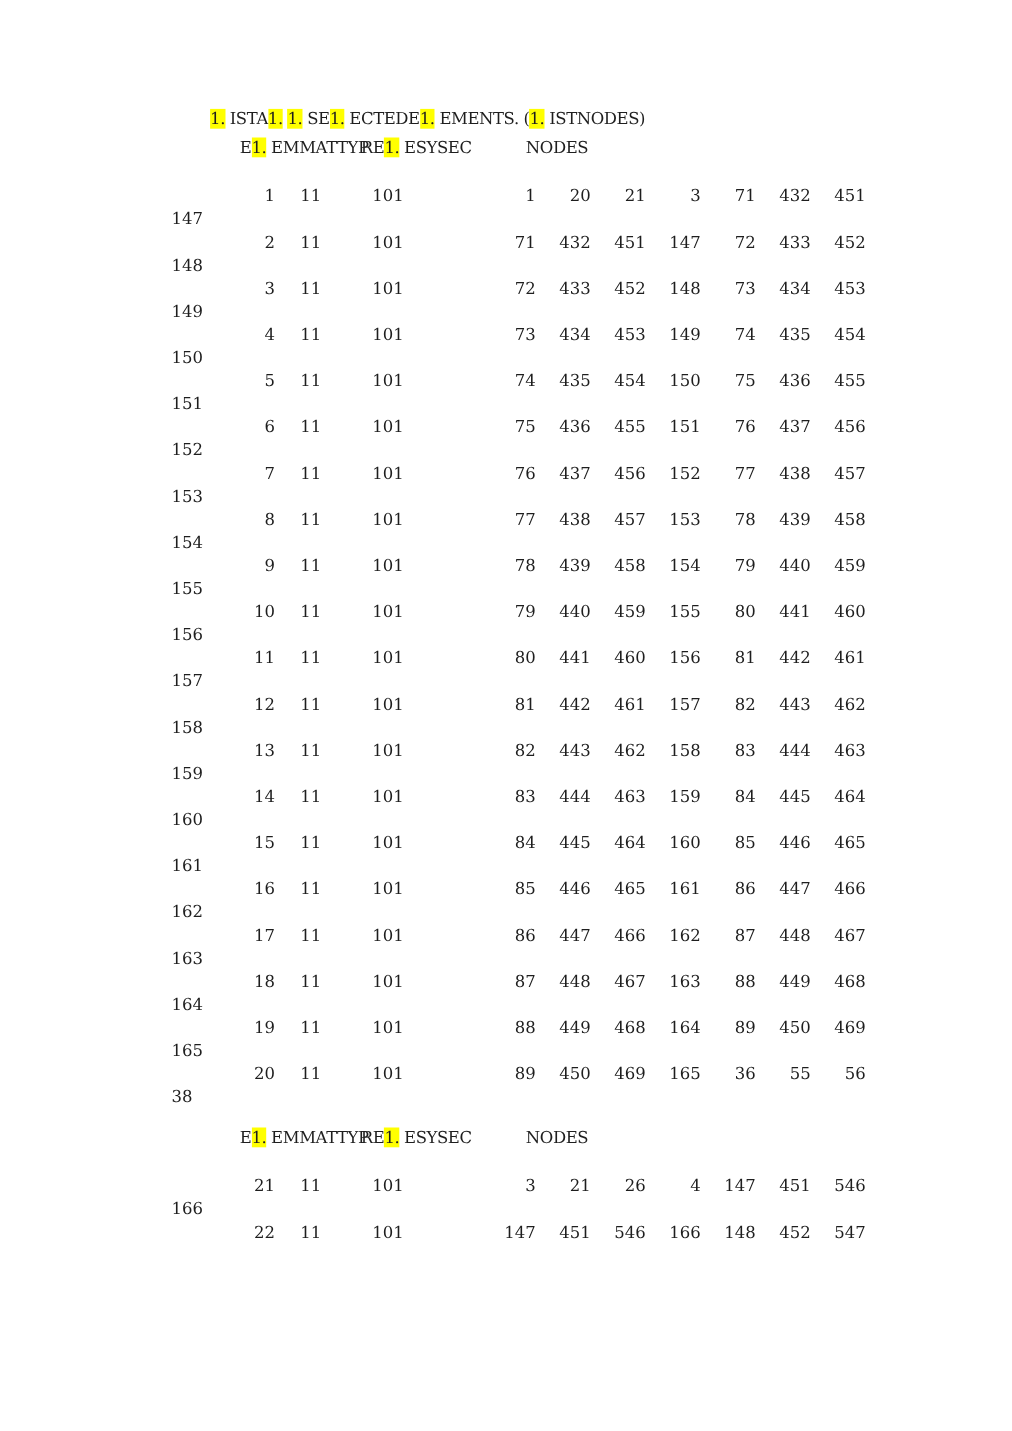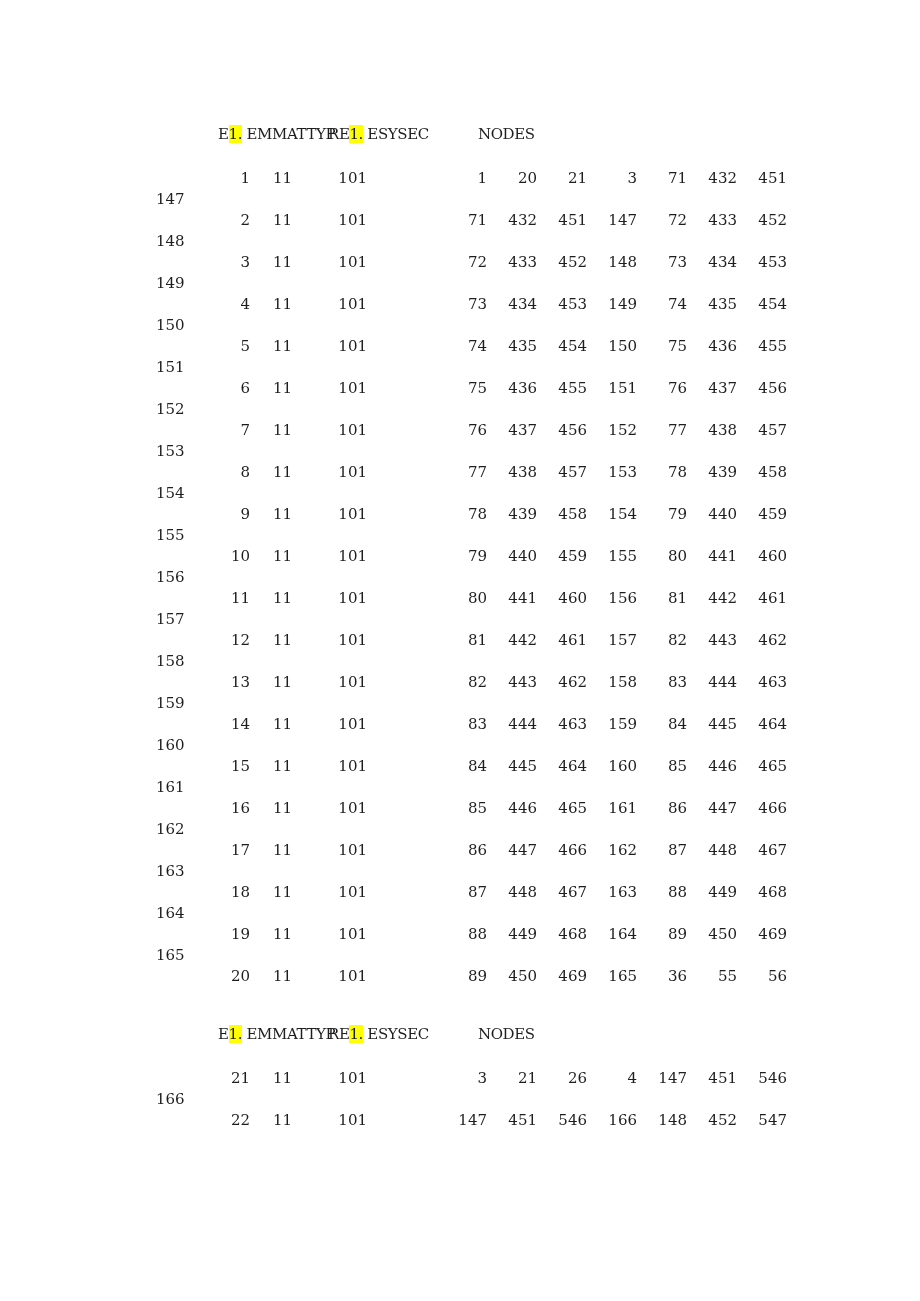--- a/index.html
+++ b/index.html
@@ -26,20 +26,21 @@
   .title-line{letter-spacing:-0.4px;}
   .hcol{position:absolute;top:0;letter-spacing:-0.4px;}
   .cell{position:absolute;top:0;text-align:right;}
   .wrap-num{position:absolute;top:0;text-align:left;}
   .hl{background:var(--hl);}
 </style>
 </head>
 <body>
 
 <div class="page" id="page">
+    <div class="line title-line" style="top: 98px; left: 191px; width: 729px;"><span class="hl">1.</span><span> ISTA</span><span class="hl">1.</span><span> </span><span class="hl">1.</span><span> SE</span><span class="hl">1.</span><span> ECTEDE</span><span class="hl">1.</span><span> EMENTS. (</span><span class="hl">1.</span><span> ISTNODES)</span></div>
     <div class="line" style="top: 124px;"><span class="hcol" style="left: 218px;"><span>E</span><span class="hl">1.</span><span> EMMATTYP</span></span><span class="hcol" style="left: 328px;"><span>RE</span><span class="hl">1.</span><span> ESYSEC</span></span><span class="hcol" style="left: 478px;"><span>NODES</span></span></div>
     <div class="line" style="top: 168px;"><span class="cell" style="left: 190px; width: 60px;">1</span><span class="cell" style="left: 242px; width: 50px;">11</span><span class="cell" style="left: 307px; width: 60px;">101</span><span class="cell" style="left: 427px; width: 60px;">1</span><span class="cell" style="left: 477px; width: 60px;">20</span><span class="cell" style="left: 527px; width: 60px;">21</span><span class="cell" style="left: 577px; width: 60px;">3</span><span class="cell" style="left: 627px; width: 60px;">71</span><span class="cell" style="left: 677px; width: 60px;">432</span><span class="cell" style="left: 727px; width: 60px;">451</span></div>
     <div class="line" style="top: 189px;"><span class="wrap-num" style="left: 156px;">147</span></div>
     <div class="line" style="top: 210px;"><span class="cell" style="left: 190px; width: 60px;">2</span><span class="cell" style="left: 242px; width: 50px;">11</span><span class="cell" style="left: 307px; width: 60px;">101</span><span class="cell" style="left: 427px; width: 60px;">71</span><span class="cell" style="left: 477px; width: 60px;">432</span><span class="cell" style="left: 527px; width: 60px;">451</span><span class="cell" style="left: 577px; width: 60px;">147</span><span class="cell" style="left: 627px; width: 60px;">72</span><span class="cell" style="left: 677px; width: 60px;">433</span><span class="cell" style="left: 727px; width: 60px;">452</span></div>
     <div class="line" style="top: 231px;"><span class="wrap-num" style="left: 156px;">148</span></div>
     <div class="line" style="top: 252px;"><span class="cell" style="left: 190px; width: 60px;">3</span><span class="cell" style="left: 242px; width: 50px;">11</span><span class="cell" style="left: 307px; width: 60px;">101</span><span class="cell" style="left: 427px; width: 60px;">72</span><span class="cell" style="left: 477px; width: 60px;">433</span><span class="cell" style="left: 527px; width: 60px;">452</span><span class="cell" style="left: 577px; width: 60px;">148</span><span class="cell" style="left: 627px; width: 60px;">73</span><span class="cell" style="left: 677px; width: 60px;">434</span><span class="cell" style="left: 727px; width: 60px;">453</span></div>
     <div class="line" style="top: 273px;"><span class="wrap-num" style="left: 156px;">149</span></div>
     <div class="line" style="top: 294px;"><span class="cell" style="left: 190px; width: 60px;">4</span><span class="cell" style="left: 242px; width: 50px;">11</span><span class="cell" style="left: 307px; width: 60px;">101</span><span class="cell" style="left: 427px; width: 60px;">73</span><span class="cell" style="left: 477px; width: 60px;">434</span><span class="cell" style="left: 527px; width: 60px;">453</span><span class="cell" style="left: 577px; width: 60px;">149</span><span class="cell" style="left: 627px; width: 60px;">74</span><span class="cell" style="left: 677px; width: 60px;">435</span><span class="cell" style="left: 727px; width: 60px;">454</span></div>
     <div class="line" style="top: 315px;"><span class="wrap-num" style="left: 156px;">150</span></div>
     <div class="line" style="top: 336px;"><span class="cell" style="left: 190px; width: 60px;">5</span><span class="cell" style="left: 242px; width: 50px;">11</span><span class="cell" style="left: 307px; width: 60px;">101</span><span class="cell" style="left: 427px; width: 60px;">74</span><span class="cell" style="left: 477px; width: 60px;">435</span><span class="cell" style="left: 527px; width: 60px;">454</span><span class="cell" style="left: 577px; width: 60px;">150</span><span class="cell" style="left: 627px; width: 60px;">75</span><span class="cell" style="left: 677px; width: 60px;">436</span><span class="cell" style="left: 727px; width: 60px;">455</span></div>
@@ -66,17 +67,18 @@
     <div class="line" style="top: 777px;"><span class="wrap-num" style="left: 156px;">161</span></div>
     <div class="line" style="top: 798px;"><span class="cell" style="left: 190px; width: 60px;">16</span><span class="cell" style="left: 242px; width: 50px;">11</span><span class="cell" style="left: 307px; width: 60px;">101</span><span class="cell" style="left: 427px; width: 60px;">85</span><span class="cell" style="left: 477px; width: 60px;">446</span><span class="cell" style="left: 527px; width: 60px;">465</span><span class="cell" style="left: 577px; width: 60px;">161</span><span class="cell" style="left: 627px; width: 60px;">86</span><span class="cell" style="left: 677px; width: 60px;">447</span><span class="cell" style="left: 727px; width: 60px;">466</span></div>
     <div class="line" style="top: 819px;"><span class="wrap-num" style="left: 156px;">162</span></div>
     <div class="line" style="top: 840px;"><span class="cell" style="left: 190px; width: 60px;">17</span><span class="cell" style="left: 242px; width: 50px;">11</span><span class="cell" style="left: 307px; width: 60px;">101</span><span class="cell" style="left: 427px; width: 60px;">86</span><span class="cell" style="left: 477px; width: 60px;">447</span><span class="cell" style="left: 527px; width: 60px;">466</span><span class="cell" style="left: 577px; width: 60px;">162</span><span class="cell" style="left: 627px; width: 60px;">87</span><span class="cell" style="left: 677px; width: 60px;">448</span><span class="cell" style="left: 727px; width: 60px;">467</span></div>
     <div class="line" style="top: 861px;"><span class="wrap-num" style="left: 156px;">163</span></div>
     <div class="line" style="top: 882px;"><span class="cell" style="left: 190px; width: 60px;">18</span><span class="cell" style="left: 242px; width: 50px;">11</span><span class="cell" style="left: 307px; width: 60px;">101</span><span class="cell" style="left: 427px; width: 60px;">87</span><span class="cell" style="left: 477px; width: 60px;">448</span><span class="cell" style="left: 527px; width: 60px;">467</span><span class="cell" style="left: 577px; width: 60px;">163</span><span class="cell" style="left: 627px; width: 60px;">88</span><span class="cell" style="left: 677px; width: 60px;">449</span><span class="cell" style="left: 727px; width: 60px;">468</span></div>
     <div class="line" style="top: 903px;"><span class="wrap-num" style="left: 156px;">164</span></div>
     <div class="line" style="top: 924px;"><span class="cell" style="left: 190px; width: 60px;">19</span><span class="cell" style="left: 242px; width: 50px;">11</span><span class="cell" style="left: 307px; width: 60px;">101</span><span class="cell" style="left: 427px; width: 60px;">88</span><span class="cell" style="left: 477px; width: 60px;">449</span><span class="cell" style="left: 527px; width: 60px;">468</span><span class="cell" style="left: 577px; width: 60px;">164</span><span class="cell" style="left: 627px; width: 60px;">89</span><span class="cell" style="left: 677px; width: 60px;">450</span><span class="cell" style="left: 727px; width: 60px;">469</span></div>
     <div class="line" style="top: 945px;"><span class="wrap-num" style="left: 156px;">165</span></div>
     <div class="line" style="top: 966px;"><span class="cell" style="left: 190px; width: 60px;">20</span><span class="cell" style="left: 242px; width: 50px;">11</span><span class="cell" style="left: 307px; width: 60px;">101</span><span class="cell" style="left: 427px; width: 60px;">89</span><span class="cell" style="left: 477px; width: 60px;">450</span><span class="cell" style="left: 527px; width: 60px;">469</span><span class="cell" style="left: 577px; width: 60px;">165</span><span class="cell" style="left: 627px; width: 60px;">36</span><span class="cell" style="left: 677px; width: 60px;">55</span><span class="cell" style="left: 727px; width: 60px;">56</span></div>
+    <div class="line" style="top: 987px;"><span class="wrap-num" style="left: 156px;">38</span></div>
     <div class="line" style="top: 1024px;"><span class="hcol" style="left: 218px;"><span>E</span><span class="hl">1.</span><span> EMMATTYP</span></span><span class="hcol" style="left: 328px;"><span>RE</span><span class="hl">1.</span><span> ESYSEC</span></span><span class="hcol" style="left: 478px;"><span>NODES</span></span></div>
     <div class="line" style="top: 1068px;"><span class="cell" style="left: 190px; width: 60px;">21</span><span class="cell" style="left: 242px; width: 50px;">11</span><span class="cell" style="left: 307px; width: 60px;">101</span><span class="cell" style="left: 427px; width: 60px;">3</span><span class="cell" style="left: 477px; width: 60px;">21</span><span class="cell" style="left: 527px; width: 60px;">26</span><span class="cell" style="left: 577px; width: 60px;">4</span><span class="cell" style="left: 627px; width: 60px;">147</span><span class="cell" style="left: 677px; width: 60px;">451</span><span class="cell" style="left: 727px; width: 60px;">546</span></div>
     <div class="line" style="top: 1089px;"><span class="wrap-num" style="left: 156px;">166</span></div>
     <div class="line" style="top: 1110px;"><span class="cell" style="left: 190px; width: 60px;">22</span><span class="cell" style="left: 242px; width: 50px;">11</span><span class="cell" style="left: 307px; width: 60px;">101</span><span class="cell" style="left: 427px; width: 60px;">147</span><span class="cell" style="left: 477px; width: 60px;">451</span><span class="cell" style="left: 527px; width: 60px;">546</span><span class="cell" style="left: 577px; width: 60px;">166</span><span class="cell" style="left: 627px; width: 60px;">148</span><span class="cell" style="left: 677px; width: 60px;">452</span><span class="cell" style="left: 727px; width: 60px;">547</span></div>
   </div>
 
 </body></html>

